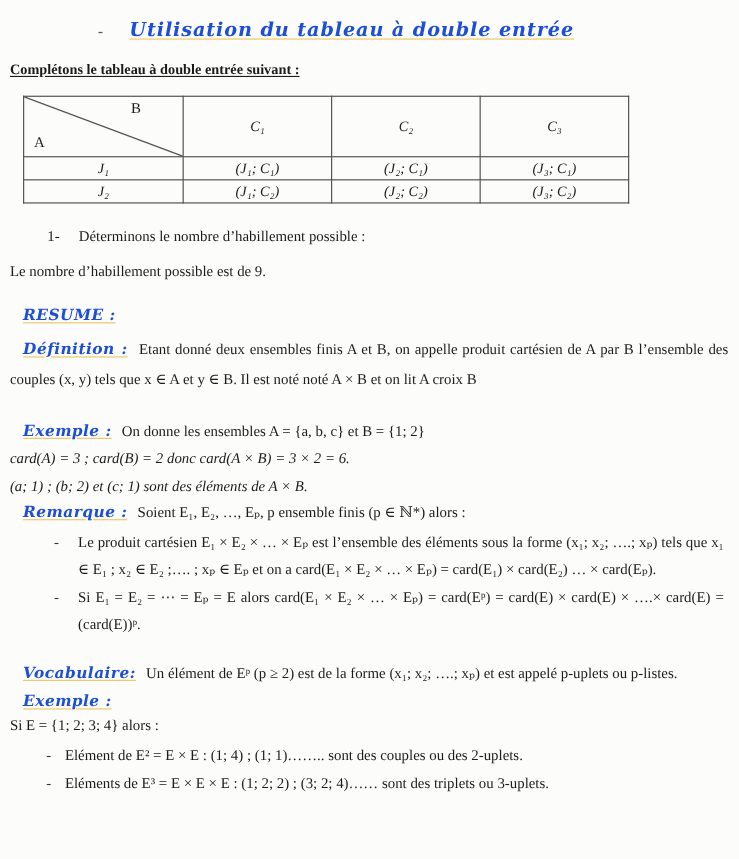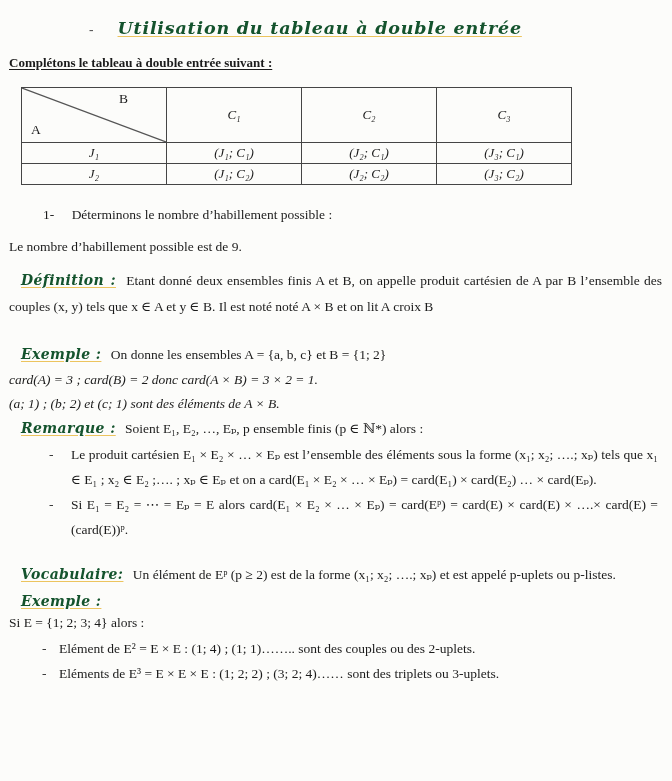--- a/index.html
+++ b/index.html
@@ -8,21 +8,21 @@
     background:#fcfcfa;color:#1b1b1b;
     font-family:"Liberation Serif","DejaVu Serif",serif;
     font-size:13.5px;
   }
   .page{padding:12px 10px 0 9px;box-sizing:border-box;width:672px;height:781px;}
 
   
   .gold{
     font-family:"DejaVu Serif","Liberation Serif",serif;
     font-style:italic;font-weight:bold;
-    color:#14532d;
+    color:#1d4ed8;
     text-decoration:underline;
     text-decoration-color:#ecc45e;
     text-underline-offset:2px;
     letter-spacing:.4px;
   }
   .title-row{margin:6px 0 0 80px;display:flex;align-items:baseline;}
   .title-dash{color:#555;margin-right:24px;font-weight:bold;}
   .page-title{font-size:17.5px;letter-spacing:.8px;}
 
   .subtitle{
@@ -114,34 +114,37 @@
   </tbody>
     </table>
 
   <div class="question">
     <span class="q-marker">1-</span>
     <span>Déterminons le nombre d’habillement possible :</span>
   </div>
 
   <div class="answer">Le nombre d’habillement possible est de 9.</div>
 
+  <div class="resume">
+    <span class="gold">RESUME :</span>
+  </div>
 
   <p class="para first">
     <span class="gold gold-inline">Définition :</span>
     <span>Etant donné deux ensembles finis A et B, on appelle produit cartésien de A par B l’ensemble des couples (x, y)  tels que x ∈ A et y ∈ B. Il est noté noté A × B et on lit A croix B</span>
   </p>
 
 
   <div class="gap"></div>
 
   <p class="para no-justify tight">
     <span class="gold gold-inline">Exemple :</span>
     <span>On donne les ensembles A = {a, b, c} et B = {1; 2}</span>
   </p>
-  <p class="para no-justify tight formula" style="text-indent:0;">card(A) = 3 ; card(B) = 2 donc card(A × B) = 3 × 2 = 1.</p>
+  <p class="para no-justify tight formula" style="text-indent:0;">card(A) = 3 ; card(B) = 2 donc card(A × B) = 3 × 2 = 6.</p>
   <p class="para no-justify tight formula" style="text-indent:0;">(a; 1) ; (b; 2) et (c; 1) sont des éléments de A × B.</p>
 
   <p class="para no-justify tight">
     <span class="gold gold-inline">Remarque :</span>
     <span>Soient E₁, E₂, …, Eₚ, p ensemble finis (p ∈ ℕ*) alors :</span>
   </p>
 
   <div class="bullets1">
     <div class="bullet">
       <span class="dash">-</span>

